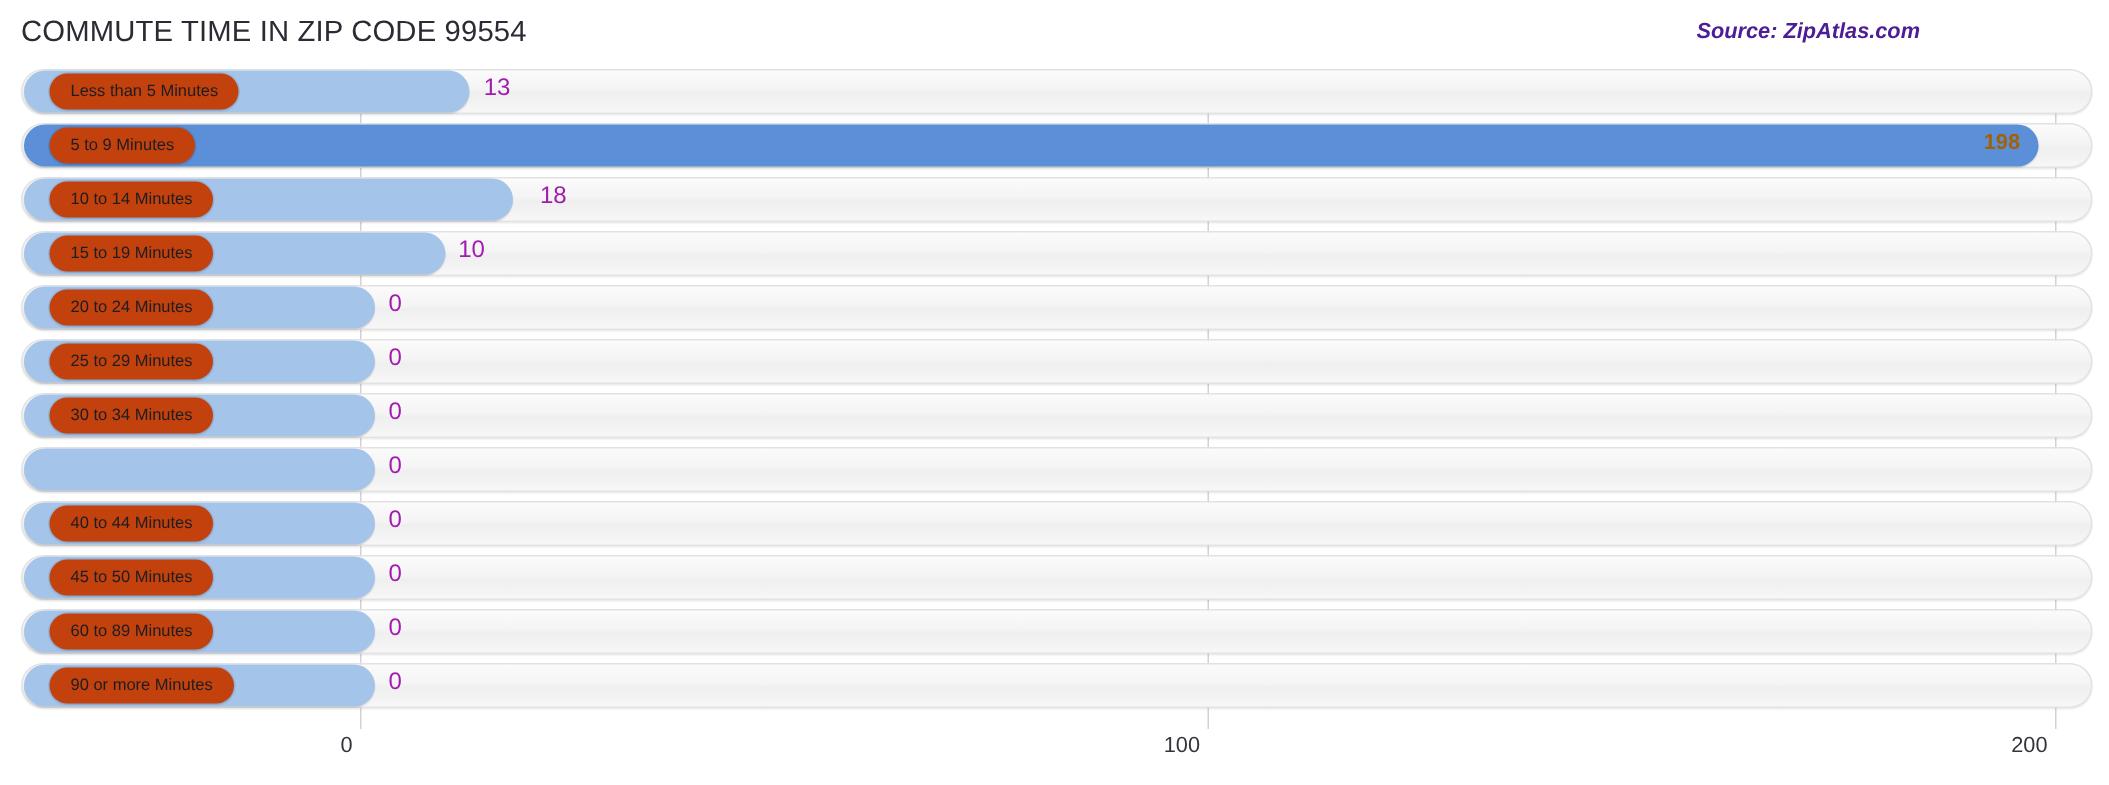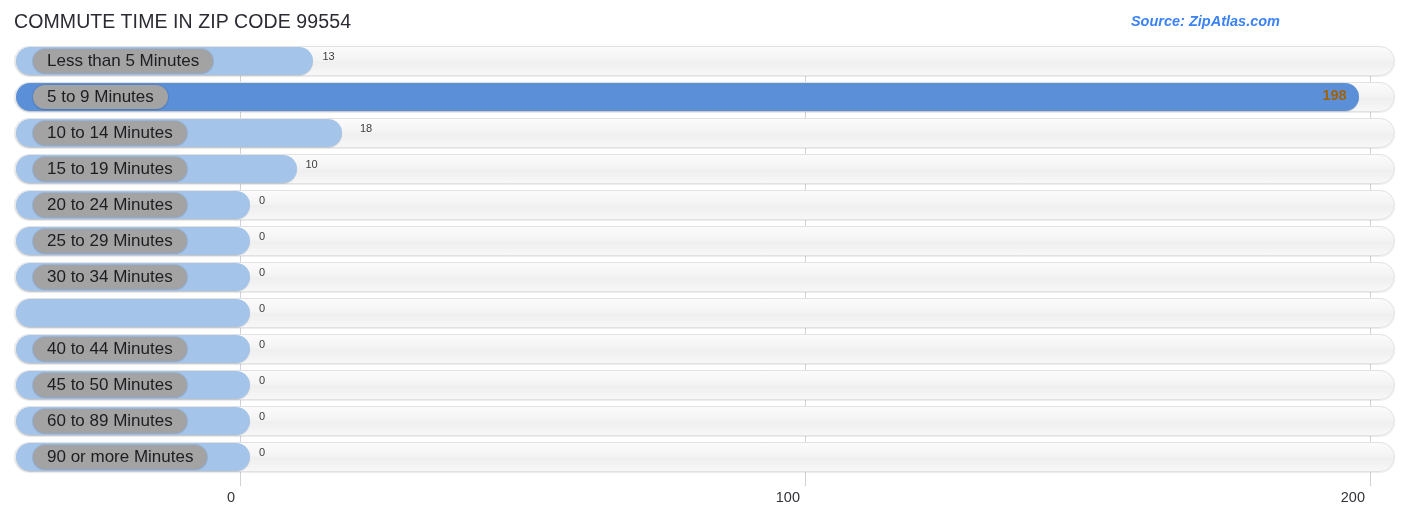--- a/index.html
+++ b/index.html
@@ -29,21 +29,21 @@
     color: #2b2b33;
     letter-spacing: 0.1px;
     white-space: nowrap;
   }
   #source-label {
     position: absolute;
     right: 12px; top: 13px;
     font-size: 14.5px;
     font-style: italic;
     font-weight: 700;
-    color: #3b82f6;
+    color: #4c1d95;
     white-space: nowrap;
   }
 
   
   #plot {
     position: absolute;
     left: 0; top: 46px;
     width: 1406px;
     height: 440px;
   }
@@ -106,33 +106,33 @@
   
   .label-pill {
     position: absolute;
     left: 33px;
     top: 3px;
     height: 24px;
     line-height: 24px;
     padding: 0 14px;
     box-sizing: border-box;
     border-radius: 12px;
-    background: #a3a3a3;
+    background: #c2410c;
     color: #1d1d22;
-    font-size: 17px;
+    font-size: 11px;
     white-space: nowrap;
     box-shadow: 0 0 0 1px rgba(0,0,0,0.07), 0 1px 2px rgba(0,0,0,0.10);
   }
 
   
   .value-out {
     position: absolute;
     top: 4px;
-    font-size: 11px;
-    color: #404040;
+    font-size: 16px;
+    color: #a21caf;
     white-space: nowrap;
   }
   
   .value-in {
     position: absolute;
     top: 5px;
     font-size: 14.5px;
     font-weight: 700;
     color: #a16207;
     white-space: nowrap;

